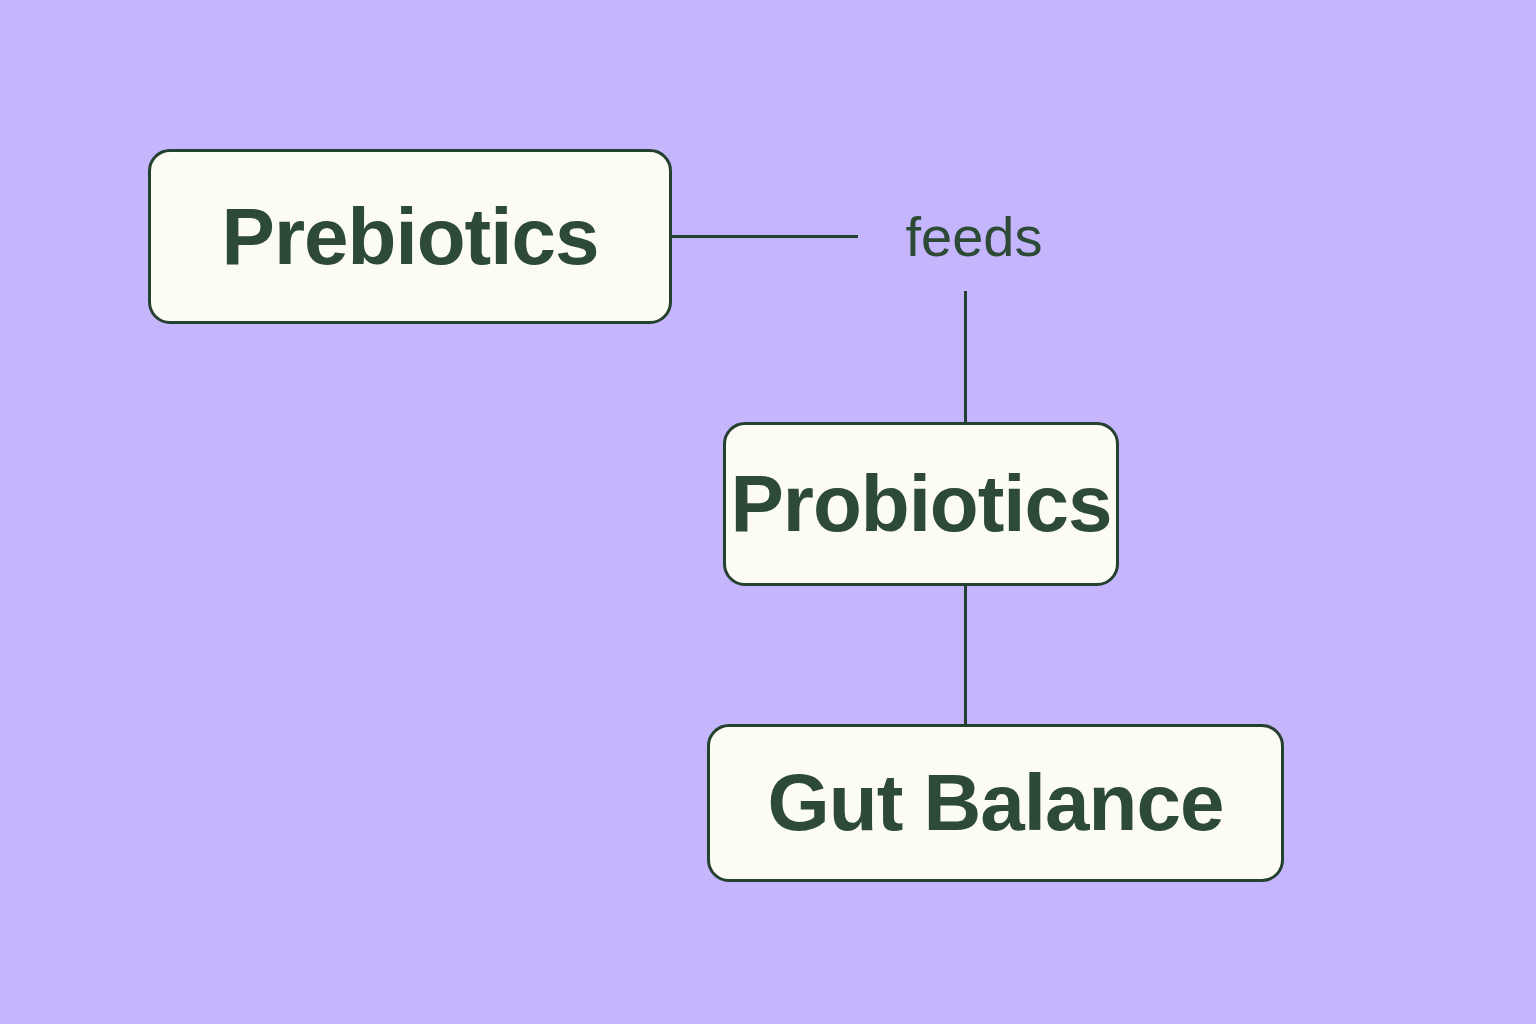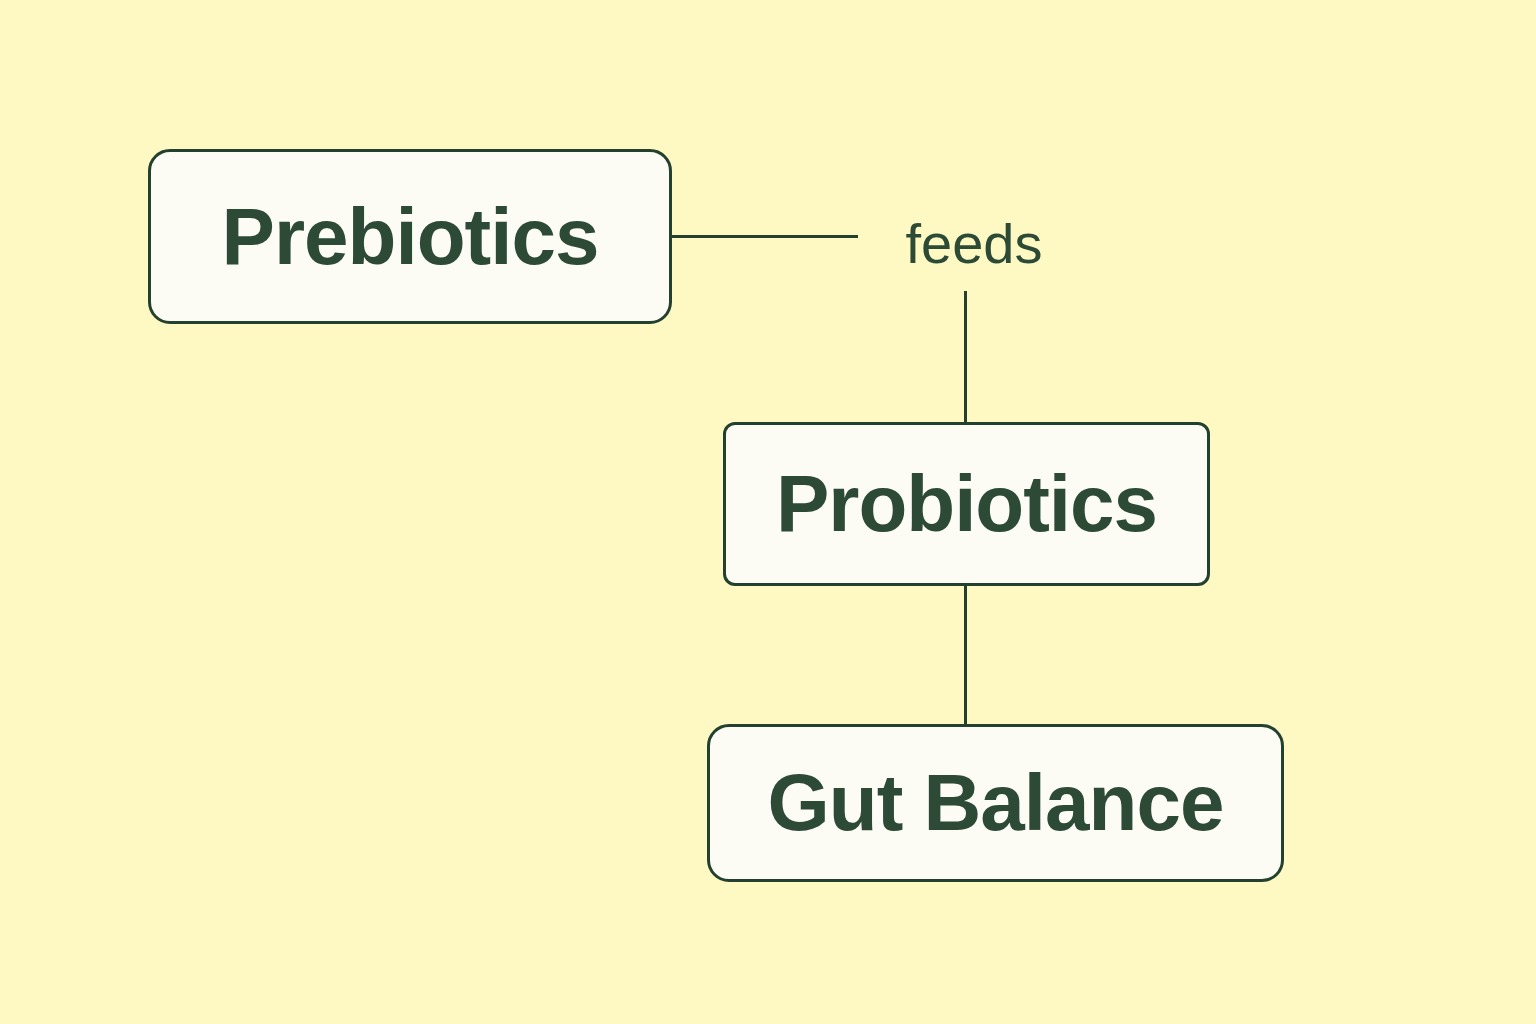--- a/index.html
+++ b/index.html
@@ -5,21 +5,21 @@
   html, body {
     margin: 0;
     padding: 0;
     background: #f8f7ee;
     font-family: "Liberation Sans", sans-serif;
   }
   .canvas {
     position: relative;
     width: 1536px;
     height: 1024px;
-    background: #fef9c3;
+    background: #c4b5fd;
     overflow: hidden;
   }
   .node {
     position: absolute;
     box-sizing: border-box;
     border: 3px solid #24402e;
     border-radius: 22px;
     background: #fcfbf4;
     display: flex;
     align-items: center;
@@ -38,28 +38,28 @@
   }
   .edge-label {
     position: absolute;
     font-size: 56px;
     font-weight: 400;
     color: #2c4a36;
     text-align: center;
     white-space: nowrap;
   }
   #node-prebiotics  { left: 148px; top: 149px; width: 524px; height: 175px; }
-  #node-probiotics  { left: 723px; top: 422px; width: 487px; height: 164px; border-radius: 12px; }
+  #node-probiotics  { left: 723px; top: 422px; width: 396px; height: 164px; }
   #node-gutbalance  { left: 678px; top: 724px; width: 577px; height: 158px; margin-left: 29px; }
 
   #edge-h-prebiotics-feeds   { left: 671px; top: 235px; width: 187px; height: 3px; }
   #edge-v-feeds-probiotics   { left: 964px; top: 291px; width: 3px;  height: 132px; }
   #edge-v-probiotics-gut     { left: 964px; top: 585px; width: 3px;  height: 140px; }
 
-  #label-feeds { left: 874px; top: 208px; width: 200px; height: 72px; line-height: 72px; }
+  #label-feeds { left: 874px; top: 201px; width: 200px; height: 72px; line-height: 72px; }
 </style>
 </head>
 <body>
 
 <div class="canvas">
 
   <div class="node" id="node-prebiotics">
     <span class="node-label">Prebiotics</span>
   </div>
 

